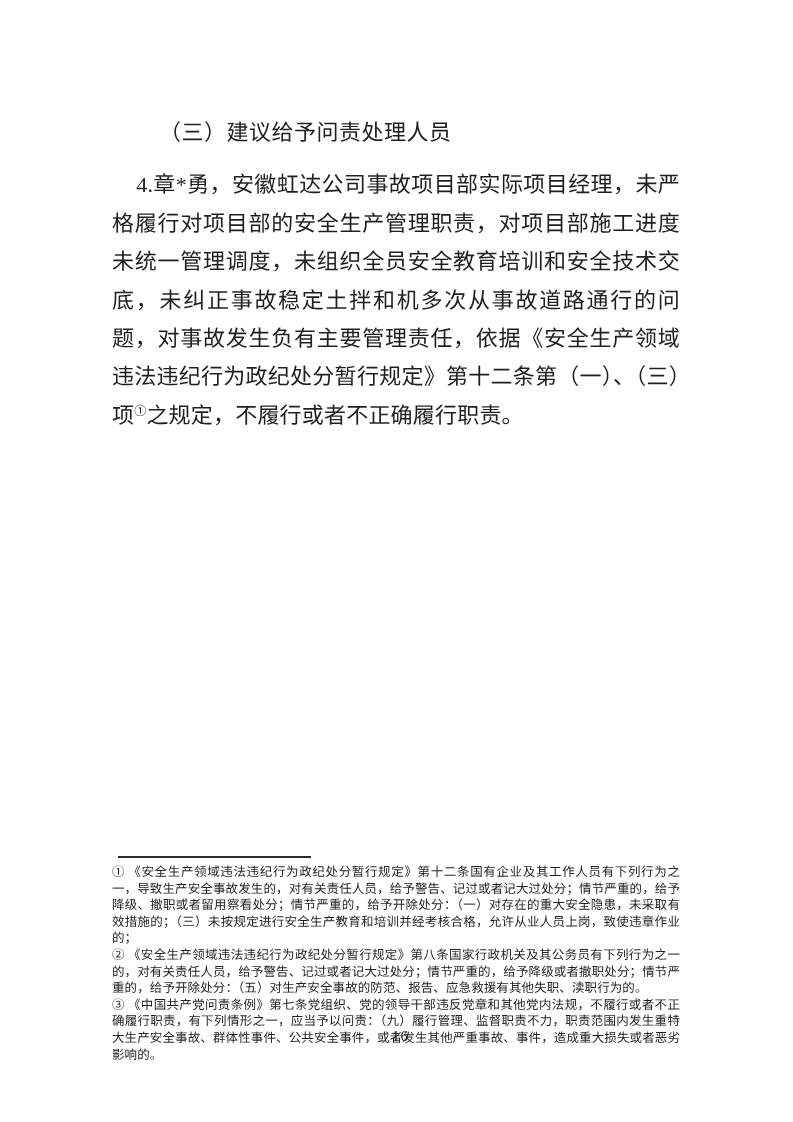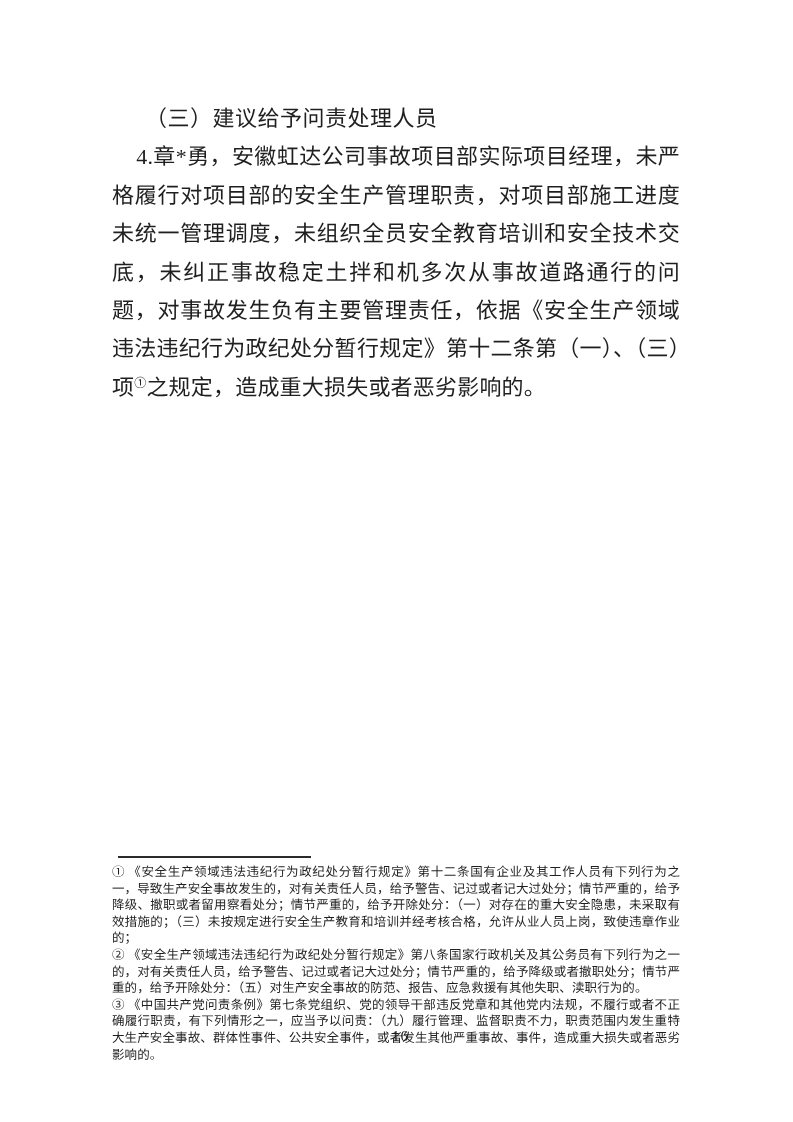--- a/index.html
+++ b/index.html
@@ -16,21 +16,21 @@
     font-family: "Liberation Serif", "DejaVu Serif", serif;
     color: #1f1f1f;
   }
   .content {
     position: absolute;
     left: 112px;
     top: 100px;
     width: 568px;
   }
   .heading {
-    margin: 0;
+    margin: 14px;
     font-size: 22px;
     line-height: 38.4px;
     font-weight: 500;
     text-indent: 1.5em;
     letter-spacing: 0.5px;
   }
   .para {
     margin: 0;
     font-size: 22px;
     line-height: 38.4px;
@@ -80,21 +80,21 @@
   }
 </style>
 </head>
 <body>
 
 <div class="page">
 
   <main class="content">
     <h2 class="heading">（三）建议给予问责处理人员</h2>
 
-    <p class="para"><span>4.章*勇，安徽虹达公司事故项目部实际项目经理，未严格履行对项目部的安全生产管理职责，对项目部施工进度未统一管理调度，未组织全员安全教育培训和安全技术交底，未纠正事故稳定土拌和机多次从事故道路通行的问题，对事故发生负有主要管理责任，依据《安全生产领域违法违纪行为政纪处分暂行规定》第十二条第（一）、（三）项</span><sup class="fn-ref">①</sup><span>之规定，造成重大损失或者恶劣影响的。</span></p>
+    <p class="para"><span>4.章*勇，安徽虹达公司事故项目部实际项目经理，未严格履行对项目部的安全生产管理职责，对项目部施工进度未统一管理调度，未组织全员安全教育培训和安全技术交底，未纠正事故稳定土拌和机多次从事故道路通行的问题，对事故发生负有主要管理责任，依据《安全生产领域违法违纪行为政纪处分暂行规定》第十二条第（一）、（三）项</span><sup class="fn-ref">①</sup><span>之规定，不履行或者不正确履行职责。</span></p>
 
 
   </main>
 
   <footer class="footnotes-block">
     <div class="fn-divider"></div>
     <ol class="footnotes">
       <li class="footnote"><span class="fn-marker">①</span><span>《安全生产领域违法违纪行为政纪处分暂行规定》第十二条国有企业及其工作人员有下列行为之一，导致生产安全事故发生的，对有关责任人员，给予警告、记过或者记大过处分；情节严重的，给予降级、撤职或者留用察看处分；情节严重的，给予开除处分：（一）对存在的重大安全隐患，未采取有效措施的；（三）未按规定进行安全生产教育和培训并经考核合格，允许从业人员上岗，致使违章作业的；</span></li>
       <li class="footnote"><span class="fn-marker">②</span><span>《安全生产领域违法违纪行为政纪处分暂行规定》第八条国家行政机关及其公务员有下列行为之一的，对有关责任人员，给予警告、记过或者记大过处分；情节严重的，给予降级或者撤职处分；情节严重的，给予开除处分：（五）对生产安全事故的防范、报告、应急救援有其他失职、渎职行为的。</span></li>
       <li class="footnote"><span class="fn-marker">③</span><span>《中国共产党问责条例》第七条党组织、党的领导干部违反党章和其他党内法规，不履行或者不正确履行职责，有下列情形之一，应当予以问责：（九）履行管理、监督职责不力，职责范围内发生重特大生产安全事故、群体性事件、公共安全事件，或者发生其他严重事故、事件，造成重大损失或者恶劣影响的。</span></li>

